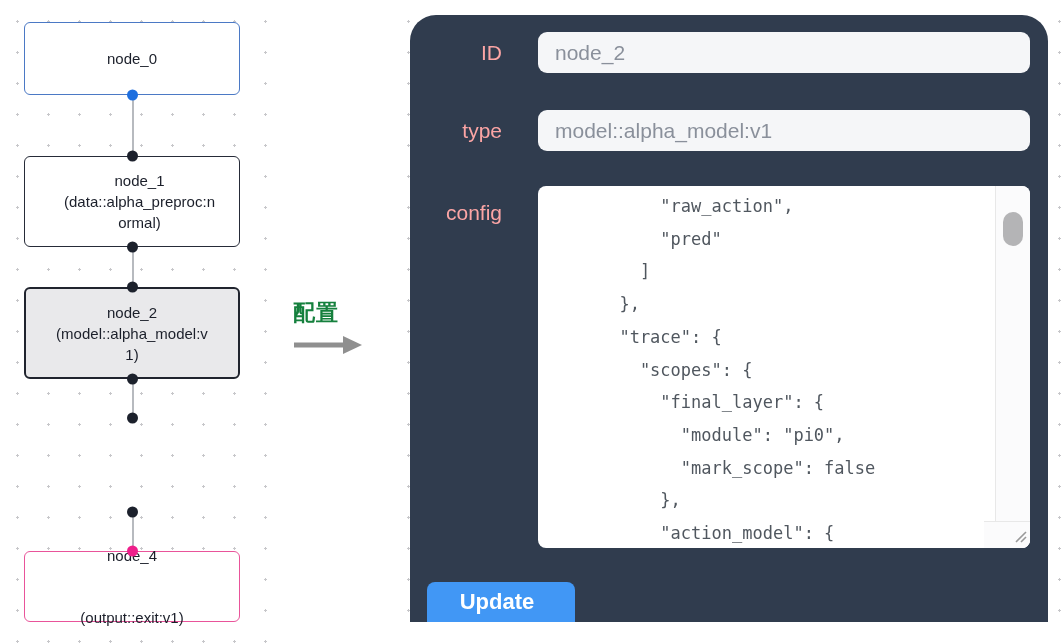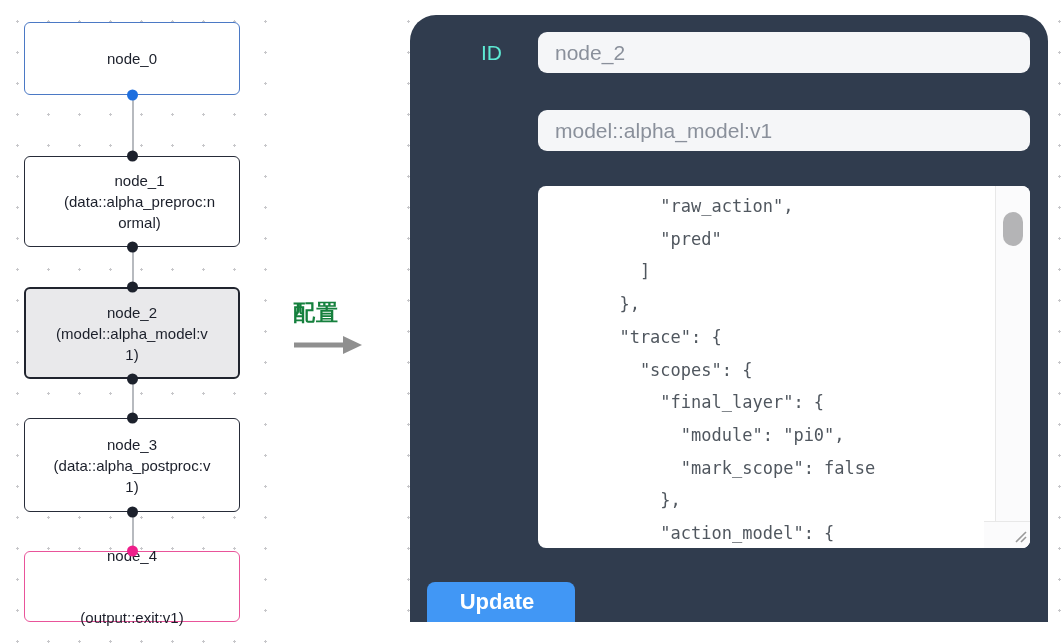--- a/index.html
+++ b/index.html
@@ -44,21 +44,21 @@
   .transition-label{font-size:22px;font-weight:600;color:#15803d;letter-spacing:1px;}
   .transition-arrow{display:block;margin-top:6px;}
   
   .canvas-right{position:absolute;left:391px;top:0;width:671px;height:628px;}
   .panel{
     position:absolute;left:19px;top:15px;width:638px;height:607px;
     background:#303c4e;border-radius:26px 26px 0 0;overflow:hidden;
   }
   .field-label{
     position:absolute;left:0;width:92px;text-align:right;
-    font-size:21px;color:#5eead4;line-height:41px;
+    font-size:21px;color:#fca5a5;line-height:41px;
   }
   .lbl-id{top:17px;}
   .lbl-type{top:95px;}
   .lbl-config{top:177px;}
   .field-input{
     position:absolute;left:128px;width:492px;height:41px;box-sizing:border-box;
     background:#f5f6f8;border:none;outline:none;border-radius:9px;
     font-family:"Liberation Sans", sans-serif;
     font-size:21px;color:#8a909b;padding:0 0 0 17px;
   }
@@ -109,24 +109,20 @@
     <div class="node-id">node_0</div>
   </div>
   <div class="node node-1">
     <div class="node-id">node_1</div>
     <div class="node-type">(data::alpha_preproc:normal)</div>
   </div>
   <div class="node node-2">
     <div class="node-id">node_2</div>
     <div class="node-type">(model::alpha_model:v1)</div>
   </div>
-  <div class="node node-3">
-    <div class="node-id">node_3</div>
-    <div class="node-type">(data::alpha_postproc:v1)</div>
-  </div>
   <div class="node node-4">
     <div class="node-id">node_4</div>
     <div class="node-type">(output::exit:v1)</div>
   </div>
 
   <div class="port port-blue" style="top:95px"></div>
   <div class="port" style="top:156px"></div>
   <div class="port" style="top:247px"></div>
   <div class="port" style="top:287px"></div>
   <div class="port" style="top:379px"></div>
@@ -142,22 +138,24 @@
     <polygon points="50,2 69,11 50,20" fill="#8f8f8f"></polygon>
   </svg>
 </div>
 
 <div class="canvas-right dots">
   <div class="panel">
 
     <div class="field-label lbl-id">ID</div>
     <input class="field-input input-id" type="text" value="node_2" style="">
 
+    <div class="field-label lbl-type">type</div>
     <input class="field-input input-type" type="text" value="model::alpha_model:v1" style="">
 
+    <div class="field-label lbl-config">config</div>
     <div class="config-box">
       <div class="config-text">          "raw_action",
           "pred"
         ]
       },
       "trace": {
         "scopes": {
           "final_layer": {
             "module": "pi0",
             "mark_scope": false

